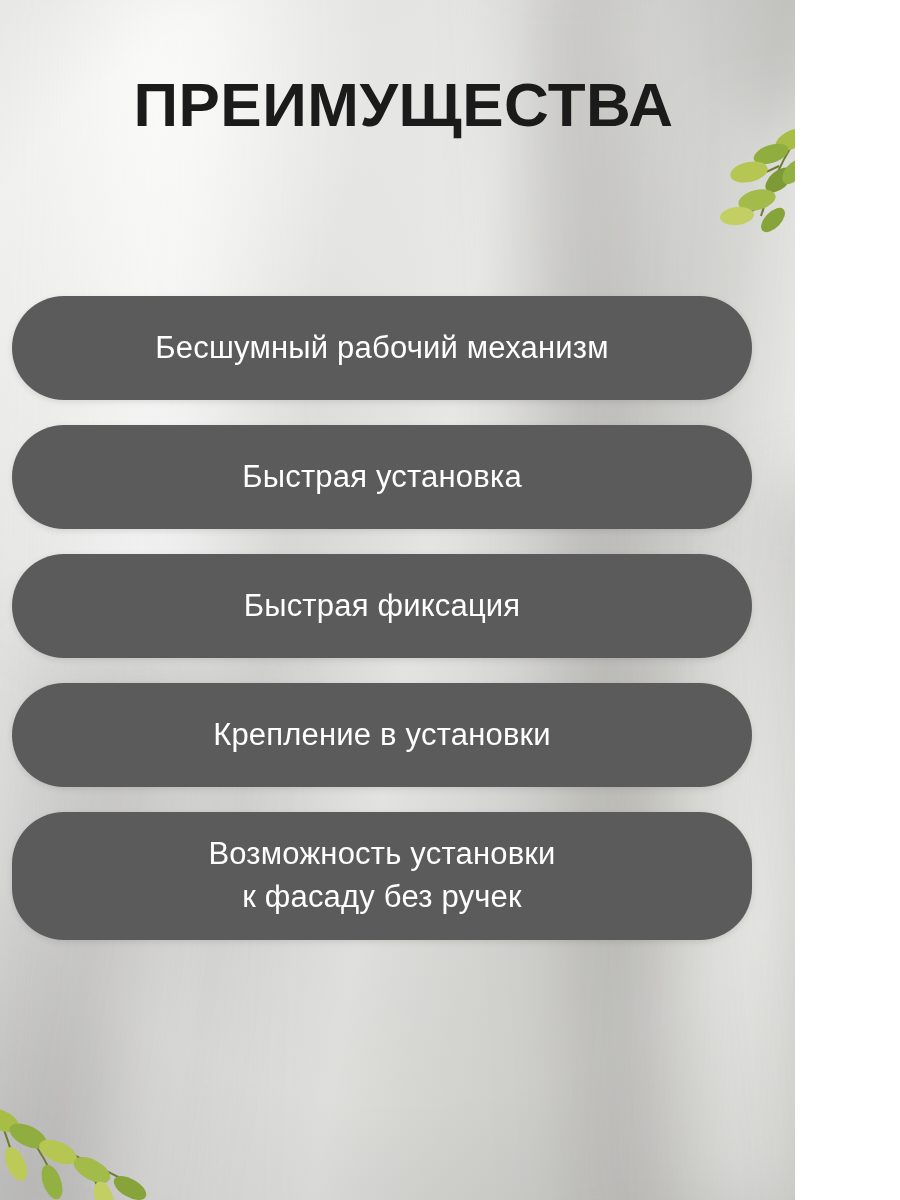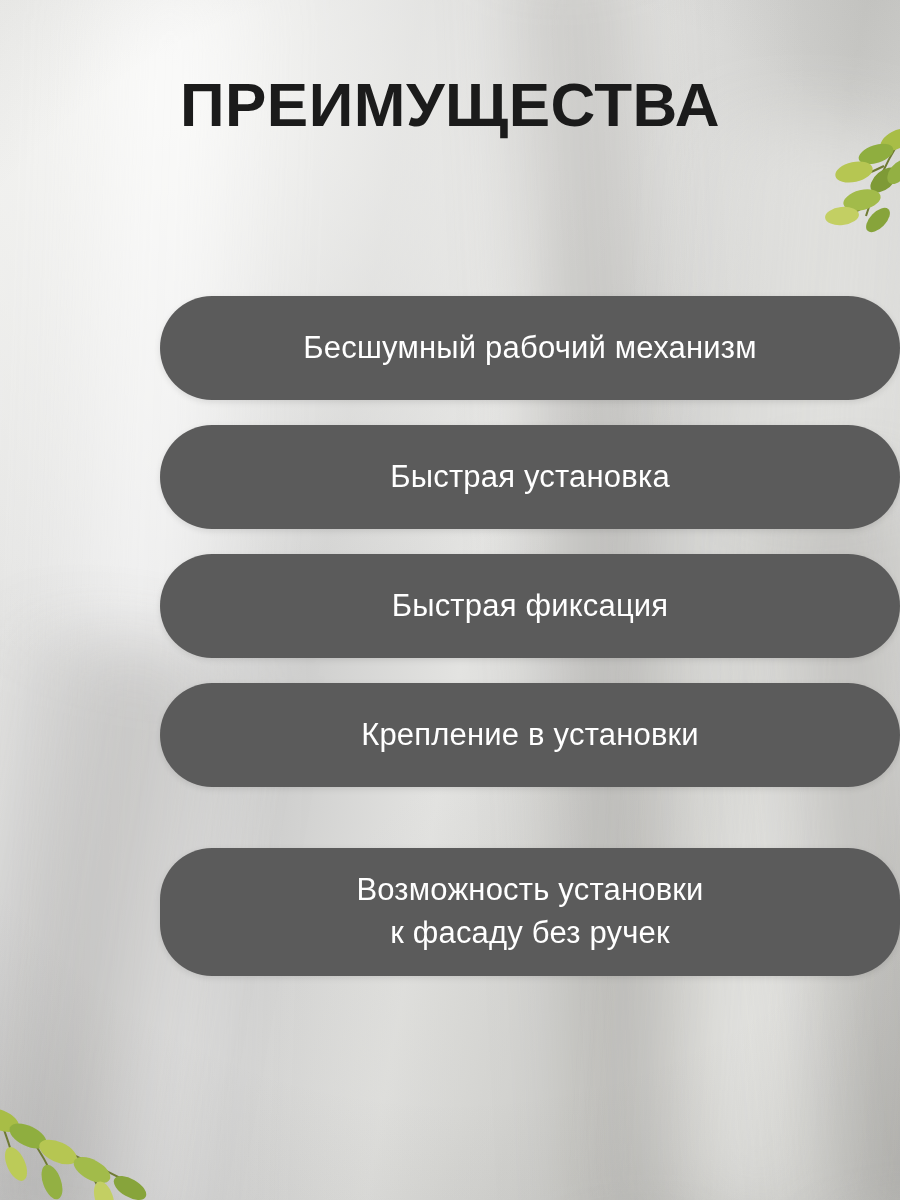--- a/index.html
+++ b/index.html
@@ -6,24 +6,25 @@
     margin: 0;
     padding: 0;
     background: #ffffff;
   }
   body {
     font-family: "Liberation Sans", sans-serif;
   }
 
   .poster {
     position: relative;
-    width: 900px;
+    width: 783px;
     height: 1200px;
     overflow: hidden;
     background: #d8d8d6;
+    padding-left: 12px;
   }
 
   
   .bg-base {
     position: absolute;
     inset: 0;
     background:
       radial-gradient(120% 80% at 18% 8%, #f4f4f2 0%, rgba(244,244,242,0) 60%),
       radial-gradient(90% 60% at 85% 95%, #cfcfcb 0%, rgba(207,207,203,0) 65%),
       linear-gradient(100deg, #e9e9e7 0%, #dedede 22%, #cfcfce 38%, #e3e3e1 52%,
@@ -104,21 +105,21 @@
     font-family: "Liberation Sans", sans-serif;
   }
 
   .pill-list {
     position: absolute;
     left: 0;
     right: 0;
     top: 296px;
     display: flex;
     flex-direction: column;
-    align-items: flex-end;
+    align-items: flex-start;
     gap: 25px;
   }
 
   .pill {
     width: 740px;
     min-height: 104px;
     box-sizing: border-box;
     border-radius: 52px;
     background: #5b5b5b;
     color: #ffffff;
@@ -128,21 +129,20 @@
     text-align: center;
     font-size: 31px;
     line-height: 1.38;
     font-weight: 400;
     letter-spacing: .2px;
     padding: 12px 42px;
     box-shadow: 0 2px 6px rgba(0,0,0,.10);
   }
   .pill.two-line {
     min-height: 128px;
-    margin-top: 36px;
   }
   .pill .pill-text {
     display: block;
     white-space: pre-line;
   }
 </style>
 </head>
 <body>
 
 <div class="poster">

